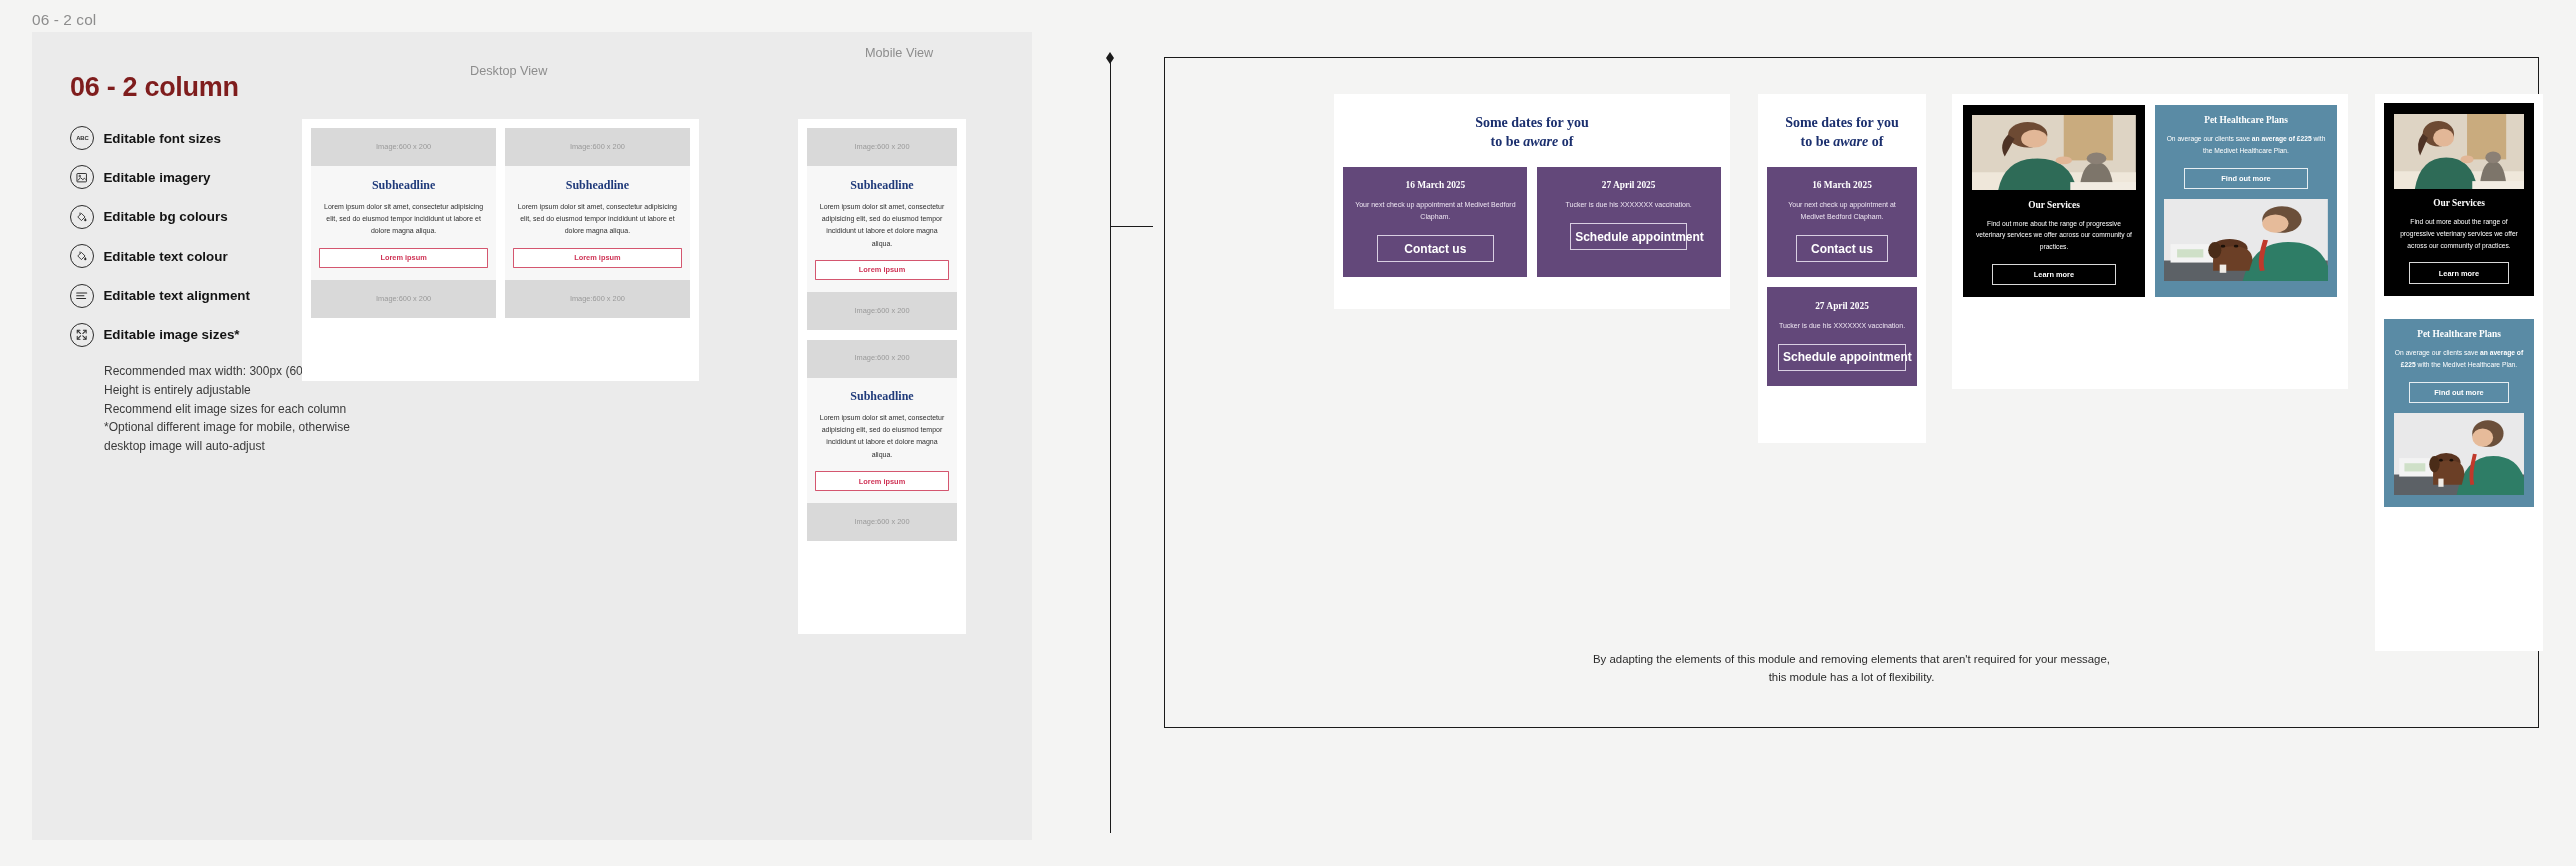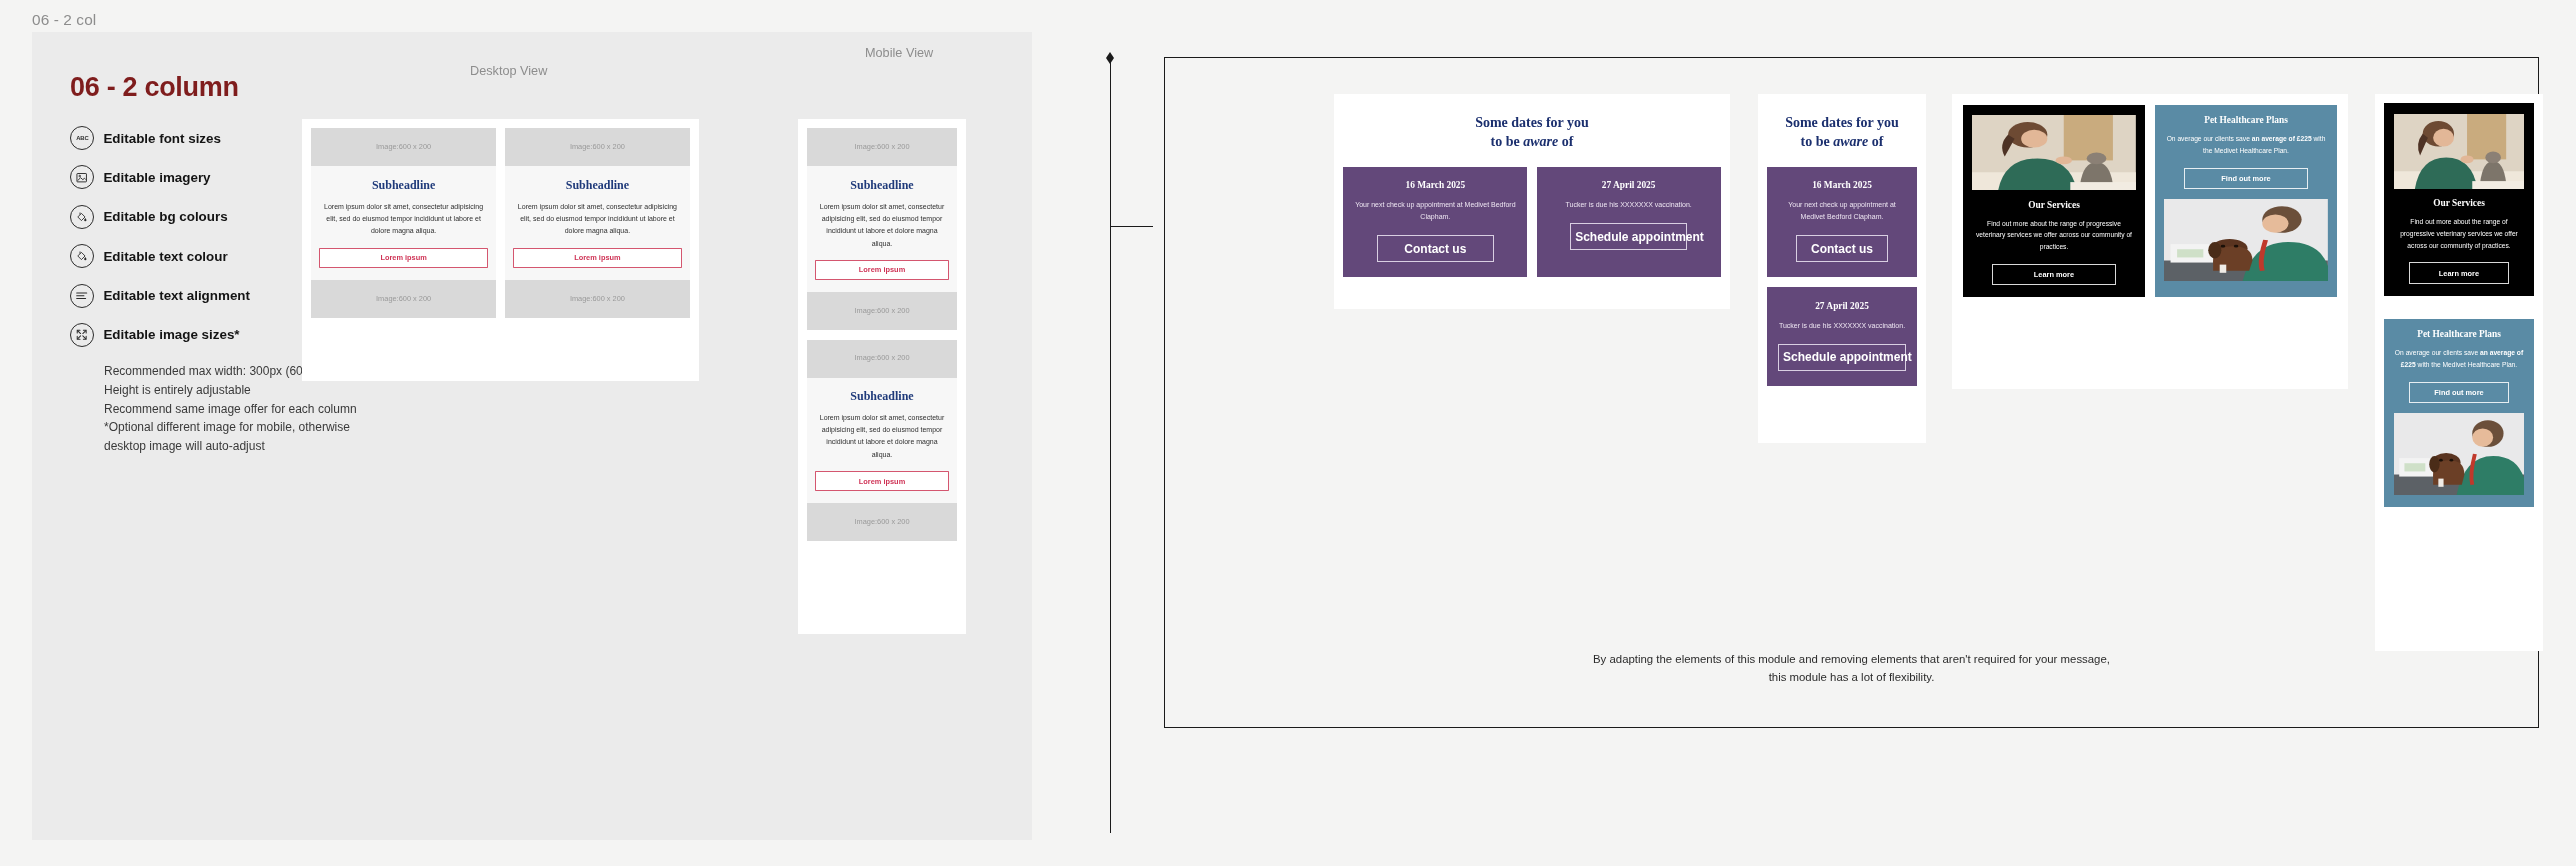--- a/index.html
+++ b/index.html
@@ -238,21 +238,21 @@
               <path d="M19 19 L14 14"></path>
               <path d="M5 19 L10 14"></path>
           </svg>
         </span>
         <span class="feat-lbl">Editable image sizes*</span>
       </div>
 
       <div class="spec-notes">
         <div class="spec-note">Recommended max width: 300px (600px retina)</div>
         <div class="spec-note">Height is entirely adjustable</div>
-        <div class="spec-note">Recommend same image offer for each column</div>
+        <div class="spec-note">Recommend elit image sizes for each column</div>
         <div class="spec-note">*Optional different image for mobile, otherwise</div>
         <div class="spec-note">desktop image will auto-adjust</div>
       </div>
     </div>
   </div>
 
   <div class="view-cap cap-desktop">Desktop View</div>
   <div class="view-cap cap-mobile">Mobile View</div>
 
   <div class="wf wf-desktop">

